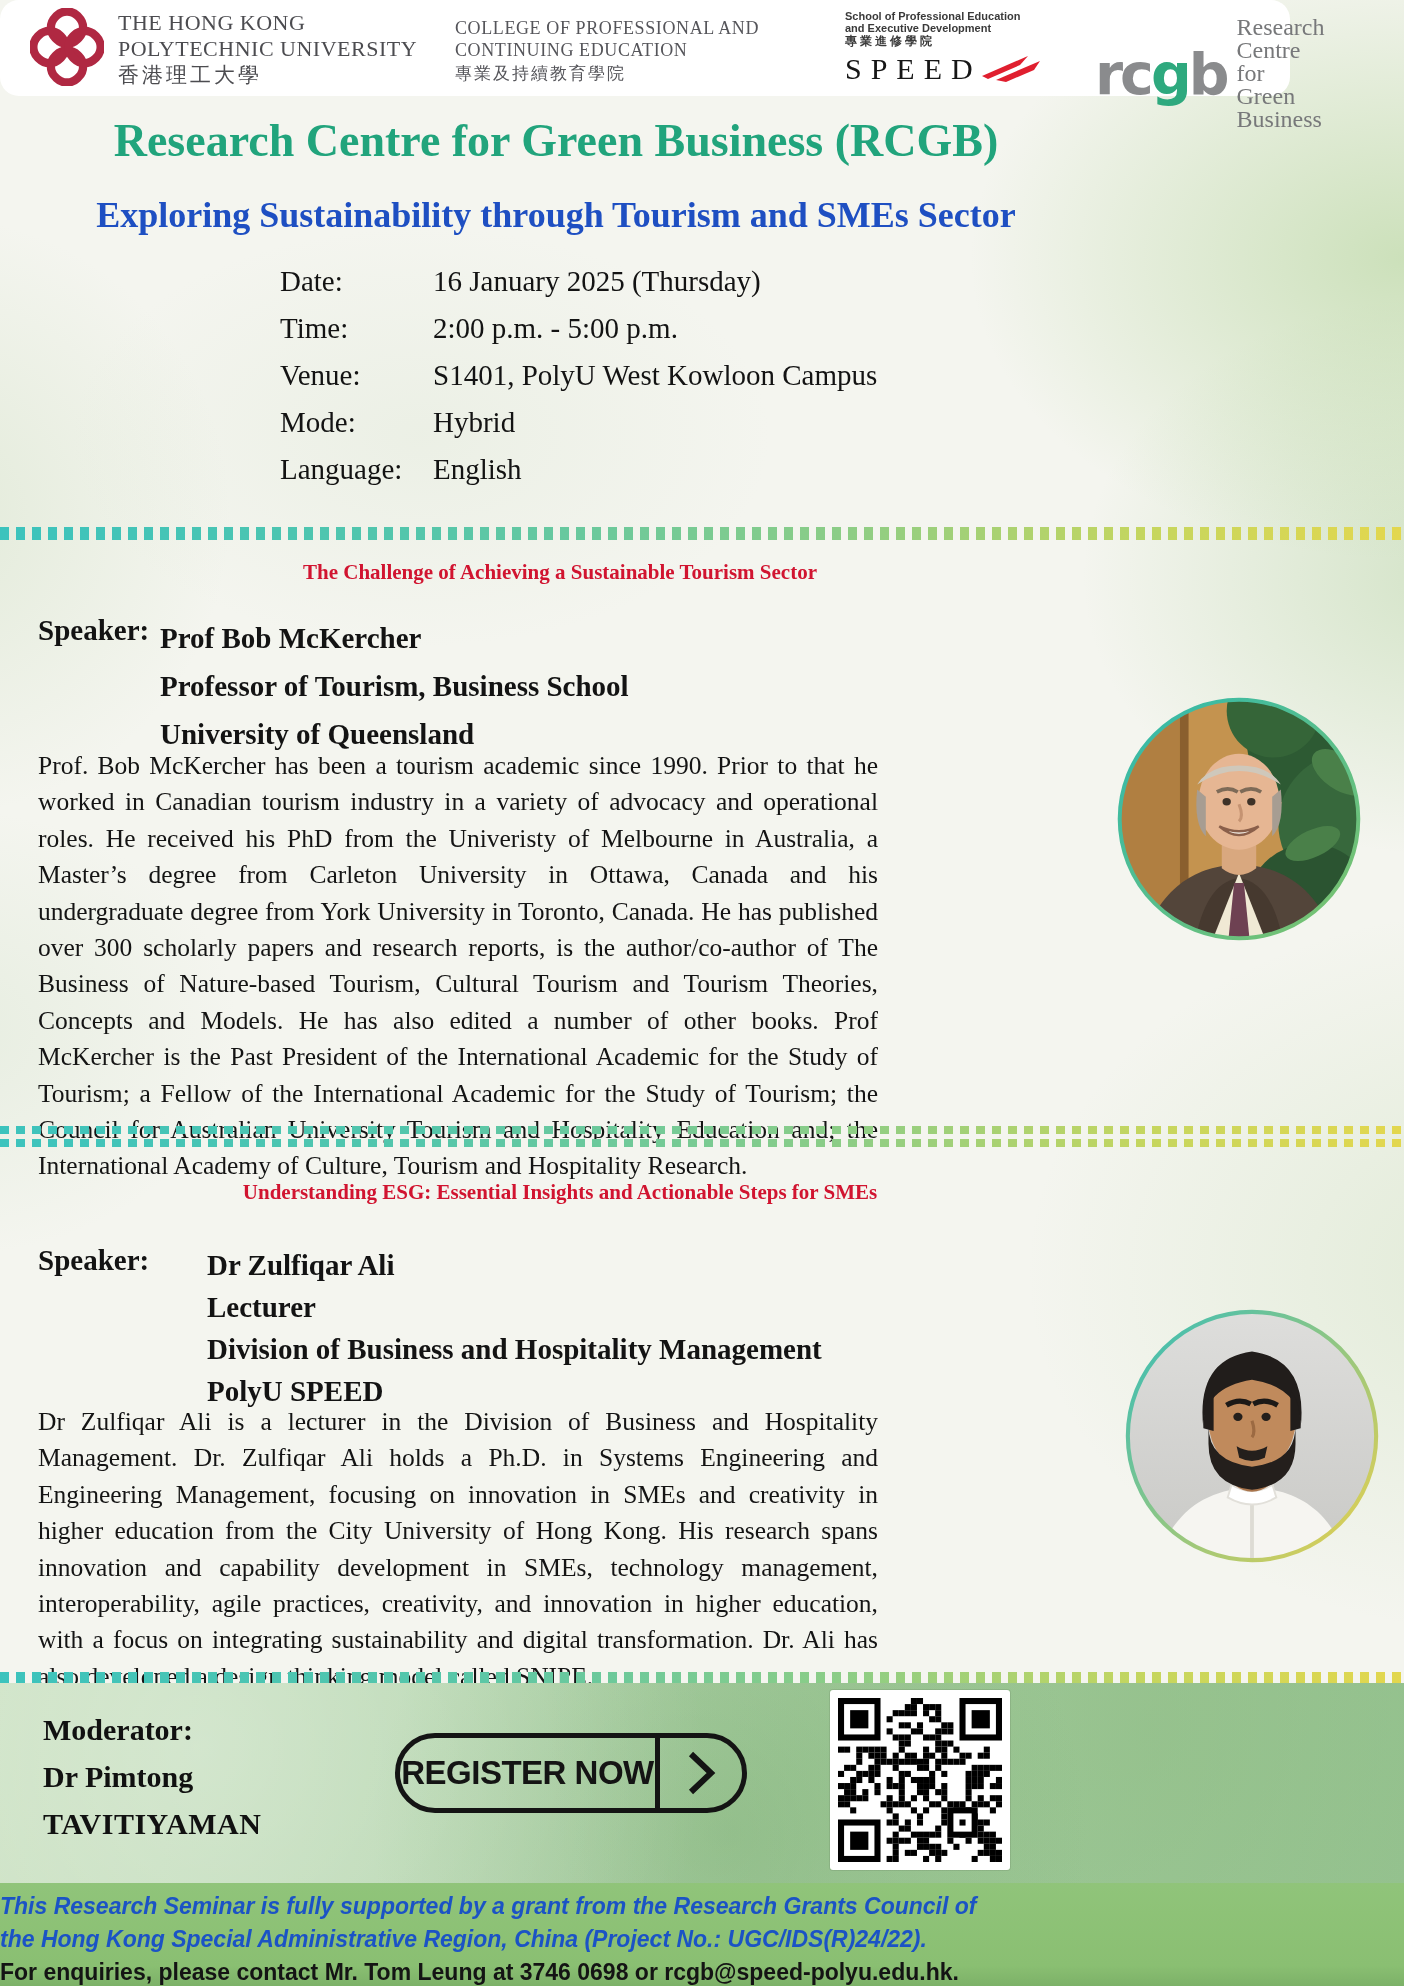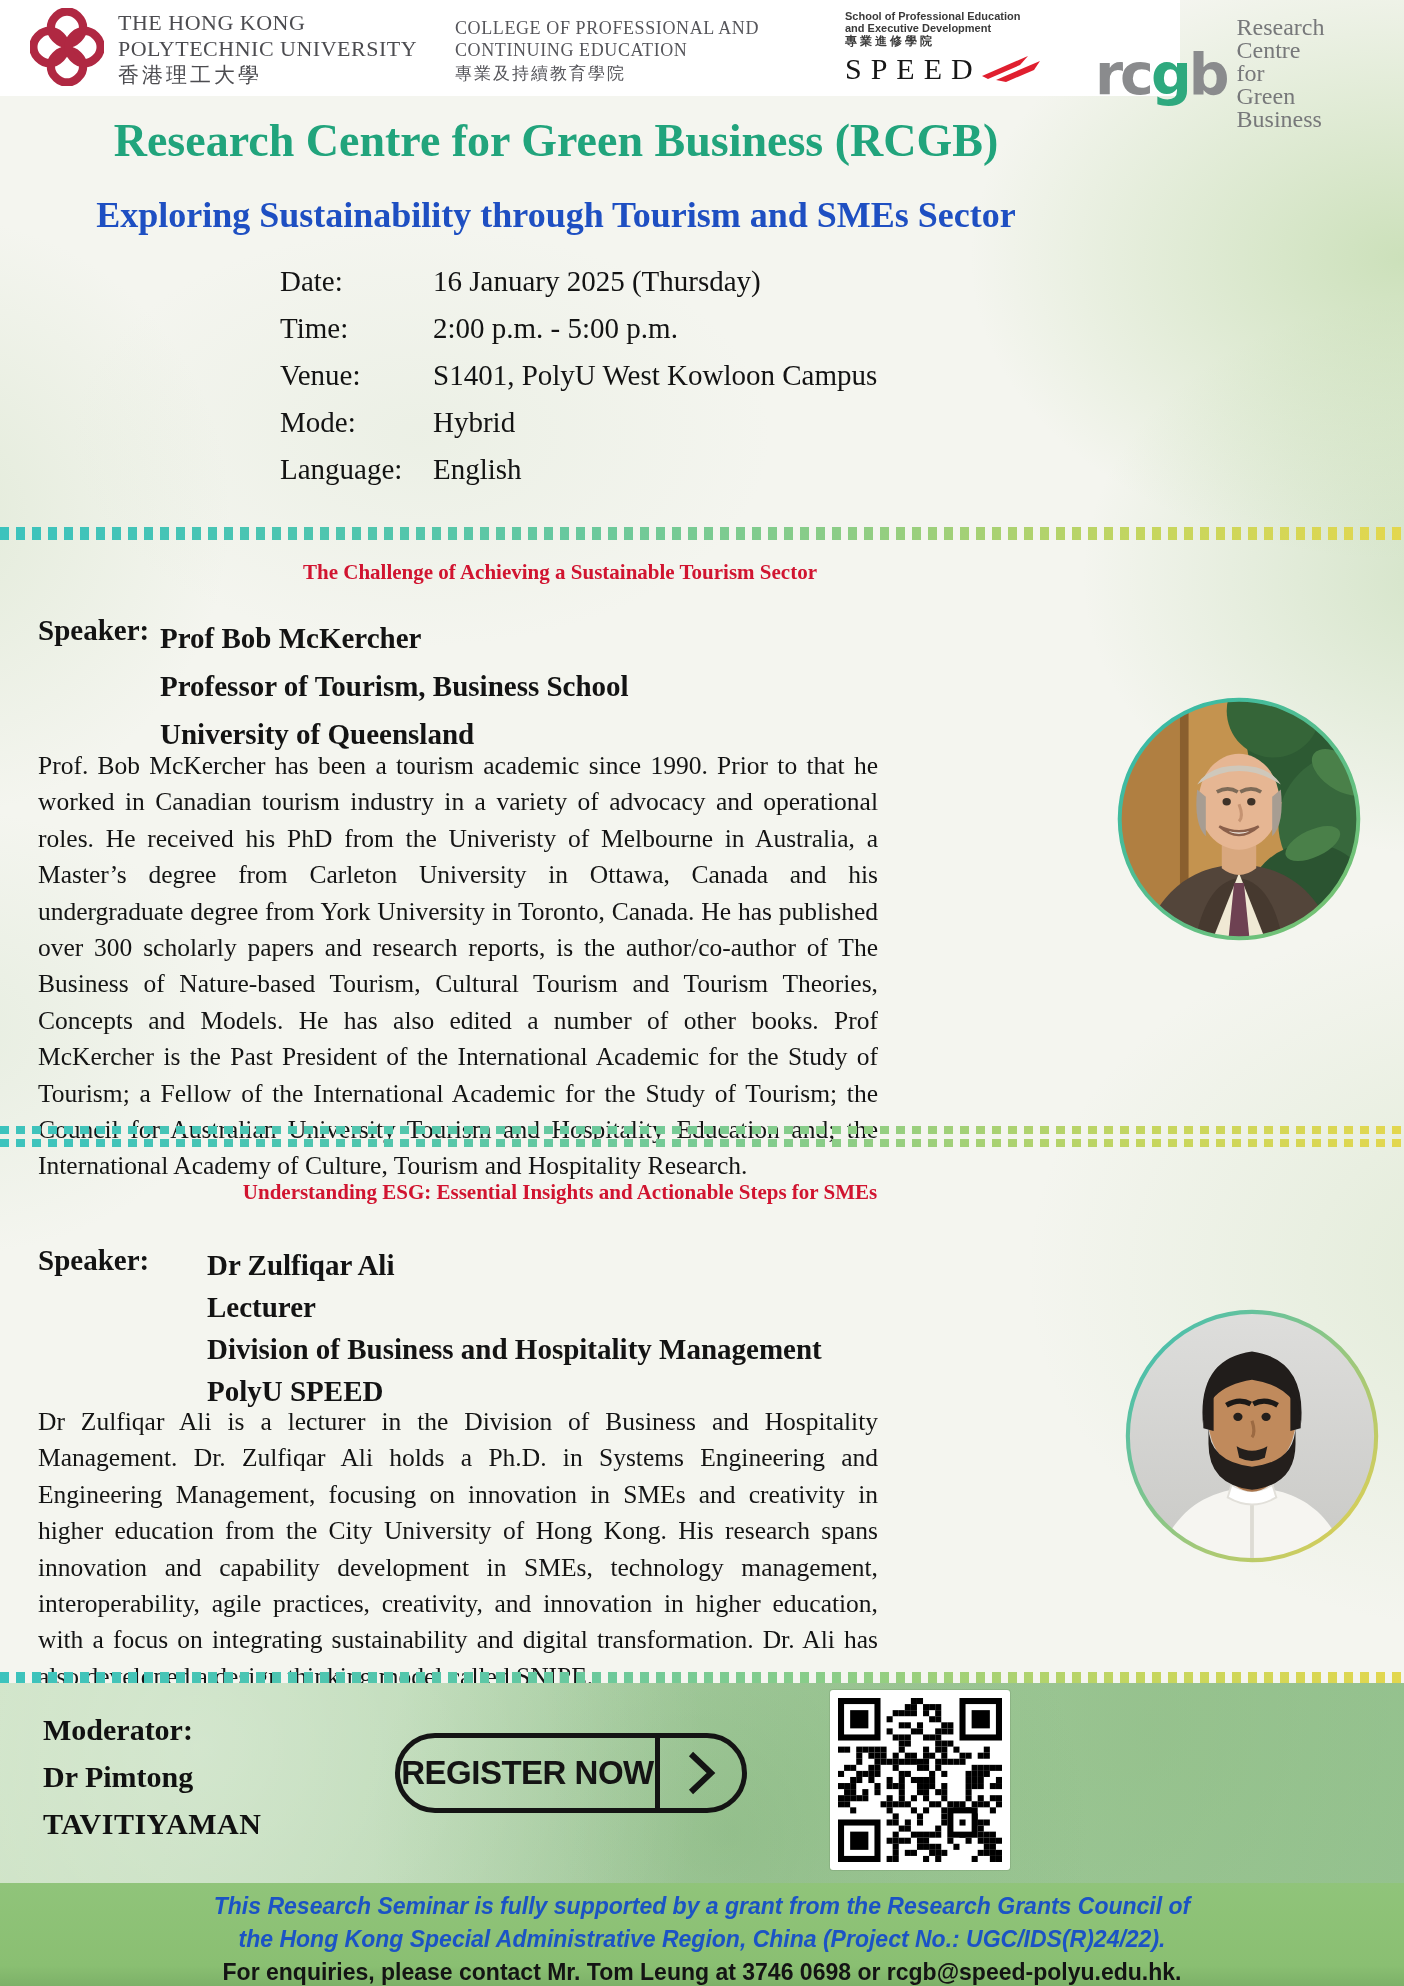--- a/index.html
+++ b/index.html
@@ -11,21 +11,21 @@
       radial-gradient(520px 400px at 103% 29%, rgba(150,195,125,.34), transparent 70%),
       radial-gradient(430px 430px at -5% 26%, rgba(188,212,170,.32), transparent 70%),
       radial-gradient(700px 520px at 108% 64%, rgba(170,205,145,.26), transparent 70%),
       radial-gradient(420px 320px at -4% 52%, rgba(200,220,190,.30), transparent 70%),
       radial-gradient(500px 300px at 30% 22%, rgba(210,224,200,.25), transparent 70%),
       #f4f5ef;
   }
   .abs{position:absolute;}
 
   
-  .hdr{left:0;top:0;width:1180px;height:96px;background:#fff;}
+  .hdr{left:0;top:0;width:1290px;height:96px;background:#fff;border-radius:19px;}
   .polyu{left:30px;top:8px;display:flex;align-items:center;}
   .polyu-text{margin-left:14px;color:#4c4c50;line-height:26px;}
   .polyu-l1,.polyu-l2{font-size:22px;letter-spacing:.5px;}
   .polyu-l3{font-size:21px;letter-spacing:3px;font-family:"Liberation Serif",serif,sans-serif;}
   .college{left:455px;top:17px;color:#55555a;line-height:22px;}
   .college div{font-size:18px;letter-spacing:.6px;}
   .college .cn{font-size:17px;letter-spacing:2px;margin-top:2px;}
   .speedlogo{left:845px;top:10px;width:200px;}
   .speed-small{font-family:"Liberation Sans","DejaVu Sans",sans-serif;font-weight:bold;
     font-size:11px;line-height:12px;color:#3a3a3a;}
@@ -92,21 +92,21 @@
     font-family:"Liberation Sans","DejaVu Sans",sans-serif;font-weight:bold;font-size:33px;
     letter-spacing:-.5px;color:#141414;}
   .reg-div{width:5px;background:#141414;}
   .reg-arrow{width:82px;display:flex;align-items:center;justify-content:center;}
   .qr{left:830px;top:1690px;width:180px;height:180px;background:#fff;border-radius:3px;
     display:flex;align-items:center;justify-content:center;box-shadow:0 0 0 1px rgba(0,0,0,.08);}
 
   
   .band{left:0;top:1883px;width:1404px;height:103px;
     background:linear-gradient(180deg,#90c47a 0%,#8abf72 80%,#7cb168 100%);
-    text-align:center;font-family:"Liberation Sans","DejaVu Sans",sans-serif;}
+    font-family:"Liberation Sans","DejaVu Sans",sans-serif;}
   .band .blue{font-size:23px;line-height:33px;font-weight:bold;font-style:italic;color:#1b53c5;}
   .band .blk{font-size:23px;line-height:32px;font-weight:bold;color:#141414;}
   .band .pad{height:7px;}
 </style>
 </head>
 <body>
 
 <div class="poster">
 
   <div class="abs hdr">

